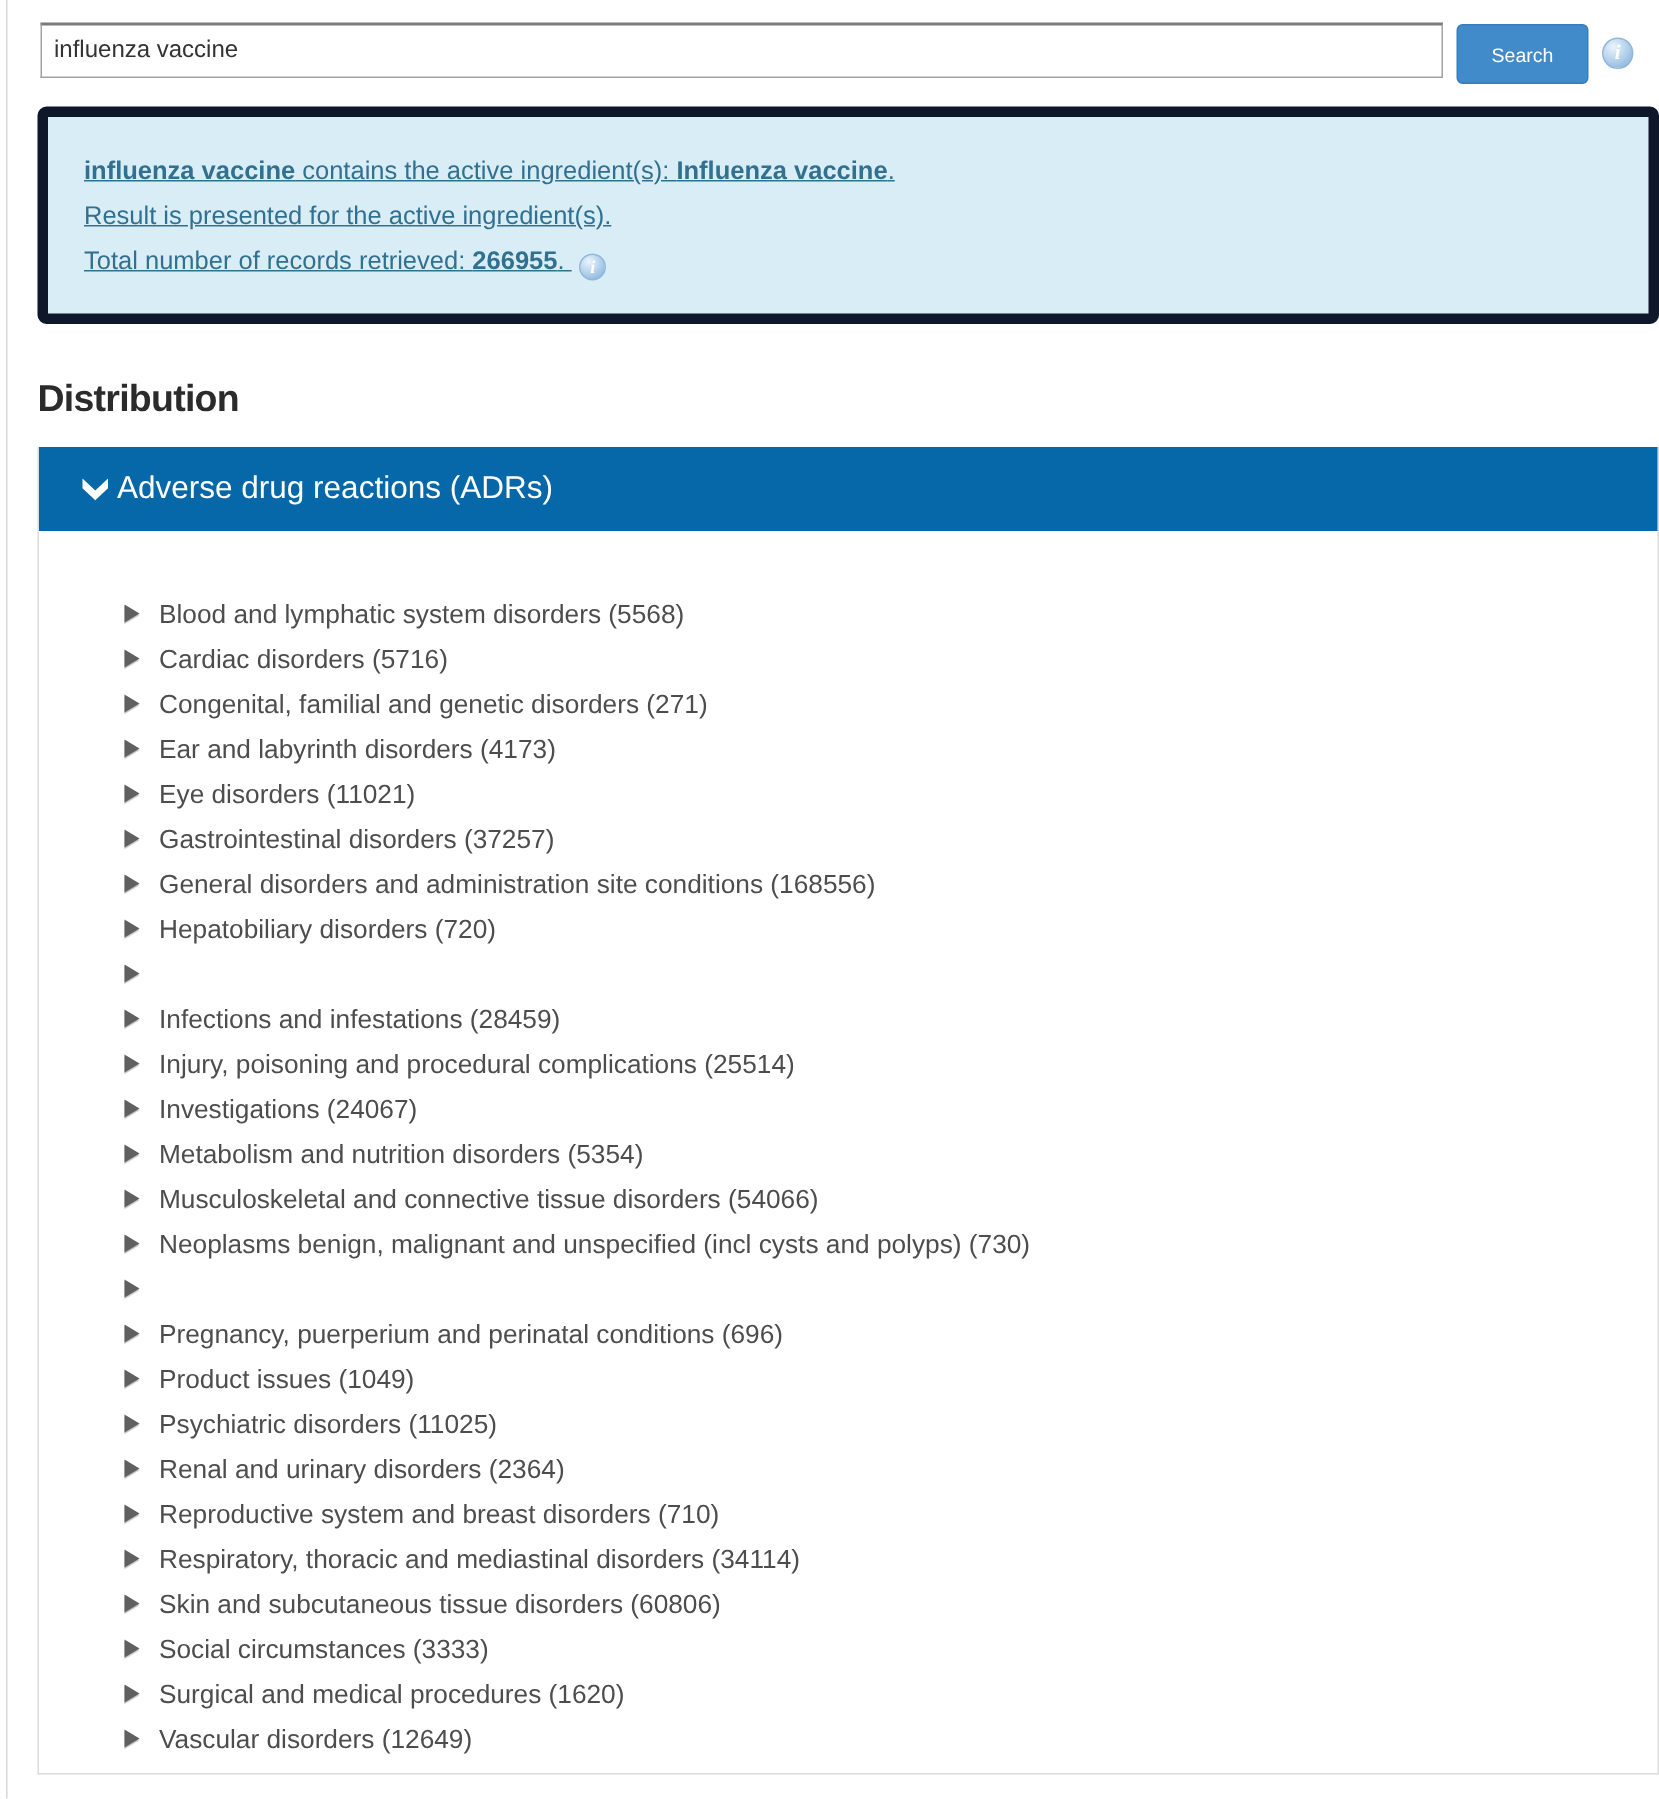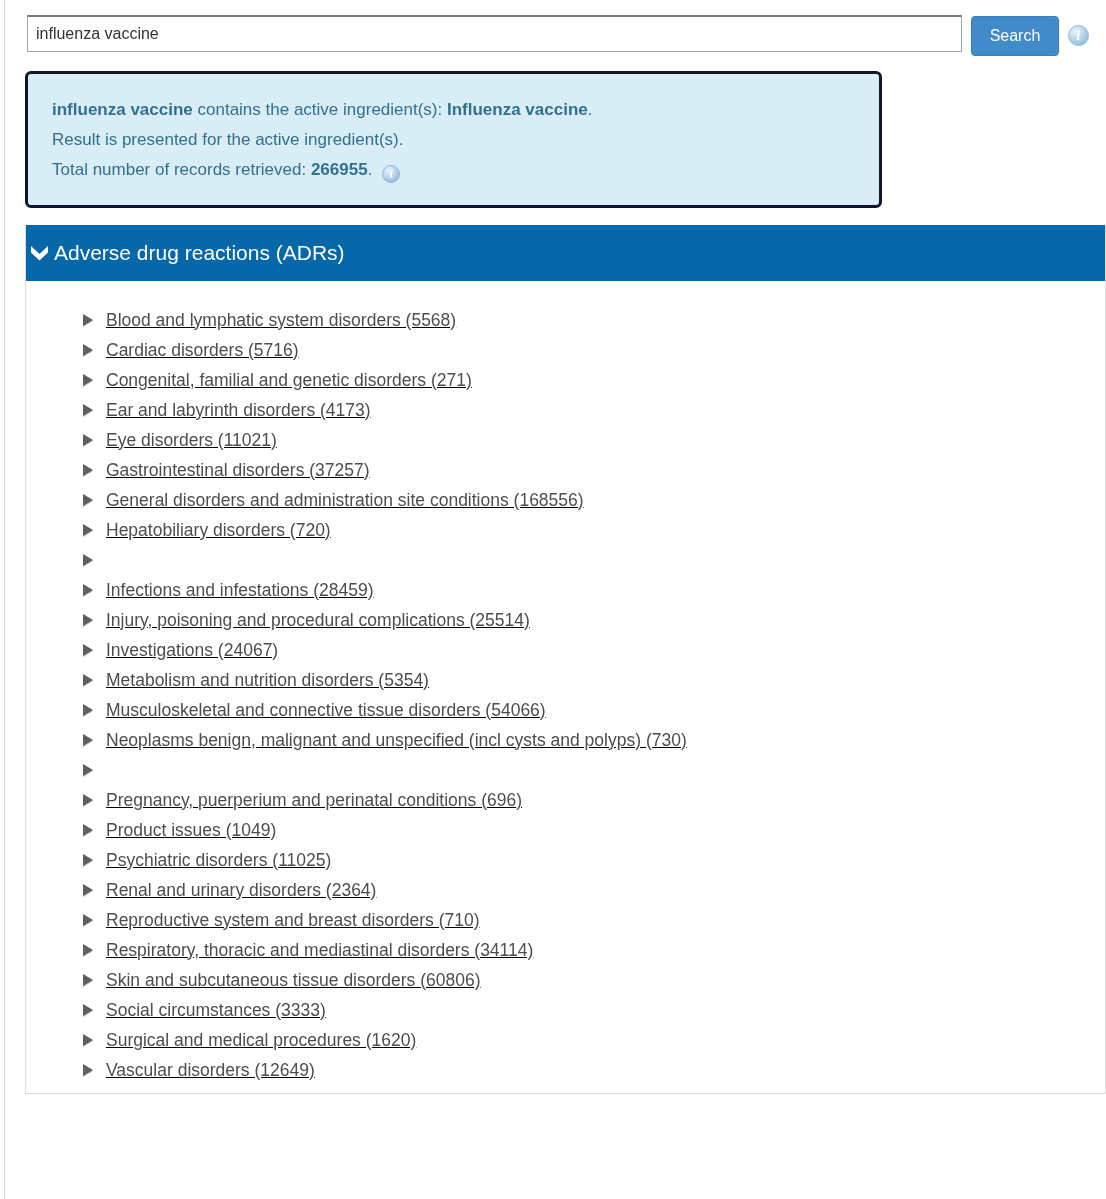--- a/index.html
+++ b/index.html
@@ -11,60 +11,60 @@
   
   .search-row { display:flex; align-items:flex-start; padding:15px 17px 0 27px; }
   .search-input {
     width:936px; height:37px; font-family:"Liberation Sans", sans-serif;
     font-size:16px; color:#333; padding:0 8px;
     border:1px solid #a3a3a3; border-top:2px solid #7b7b7b; background:#fff; outline:none;
   }
   .search-button {
     margin-left:9px; height:40px; min-width:88px; margin-top:1px;
     background:#428bca; border:1px solid #357ebd; border-radius:4px;
-    color:#fff; font-size:16px; font-family:"Liberation Sans", sans-serif; cursor:pointer;
+    color:#fff; font-size:13px; font-family:"Liberation Sans", sans-serif; cursor:pointer;
     padding:0 15px;
   }
   .info-badge {
     display:inline-flex; align-items:center; justify-content:center;
     border-radius:50%; color:#fff;
     background:radial-gradient(circle at 35% 28%, #eaf4fc 0%, #b9d5ec 45%, #7fabd7 100%);
     border:1px solid #90b7dd;
     font-family:"Liberation Serif", serif; font-style:italic; font-weight:bold;
     cursor:pointer; flex:0 0 auto;
   }
   .info-badge.large { width:21px; height:21px; font-size:14px; margin-left:9px; margin-top:10px; }
   .info-badge.small { width:18px; height:18px; font-size:12px; margin-left:5px; vertical-align:-3px; }
 
   
   .result-well {
-    margin:15px 0 0 25px; width:857px;
-    background:#d9edf7; border:3px solid #0f172a; border-radius:6px;
+    margin:15px 0 0 25px; width:1081px;
+    background:#d9edf7; border:7px solid #0f172a; border-radius:6px;
     padding:21px 24px 20px 24px;
-    color:#31708f; font-size:17px; line-height:30px;
+    color:#31708f; font-size:17px; line-height:30px;text-decoration:underline;
   }
   .result-well b { font-weight:bold; }
 
   
   .section-title {
     margin:36px 0 0 25px; font-size:25px; font-weight:bold; color:#2b2b2b;
     letter-spacing:-0.5px;
   }
 
   
   .panel { margin:17px 0 0 25px; width:1081px; border:1px solid #dcdcdc; border-top:none;
     min-height:849px; }
   .panel-header {
     background:#0668a8; color:#ffffff; height:56px;
-    display:flex; align-items:center; padding-left:4px; cursor:pointer;
+    display:flex; align-items:center; padding-left:28px; cursor:pointer;
     font-size:21px;
     text-align:center;
   }
   .chevron { margin-right:5px; display:inline-flex; }
-  .adr-list { padding:24px 0 8px 57px;text-decoration:underline; }
+  .adr-list { padding:40px 0 8px 57px; }
   .adr-row { display:flex; align-items:center; height:30px; cursor:pointer; }
   .tri {
     width:0; height:0; flex:0 0 auto;
     border-left:10px solid #606060; border-top:6px solid transparent; border-bottom:6px solid transparent;
     margin-right:13px; filter:drop-shadow(0 1px 0 #bdbdbd);
   }
   .adr-label { font-size:17.5px; color:#4d4d4d; white-space:nowrap; }
 </style>
 </head>
 <body>
@@ -81,20 +81,21 @@
   <div class="result-well">
     <div>
       <b>influenza vaccine</b><span> contains the active ingredient(s): </span><b>Influenza vaccine</b><span>.</span>
     </div>
     <div>Result is presented for the active ingredient(s).</div>
     <div>
       <span>Total number of records retrieved: </span><b>266955</b><span>. </span><span class="info-badge small">i</span>
     </div>
   </div>
 
+  <h2 class="section-title">Distribution</h2>
 
   <div class="panel">
     <div class="panel-header">
       <span class="chevron">
         <svg width="19" height="15" viewBox="0 0 19 15">
           <polygon points="1,0 9.5,8 18,0 18,6.5 9.5,14.5 1,6.5" fill="#ffffff"></polygon>
         </svg>
       </span>
       <span>Adverse drug reactions (ADRs)</span>
     </div>

